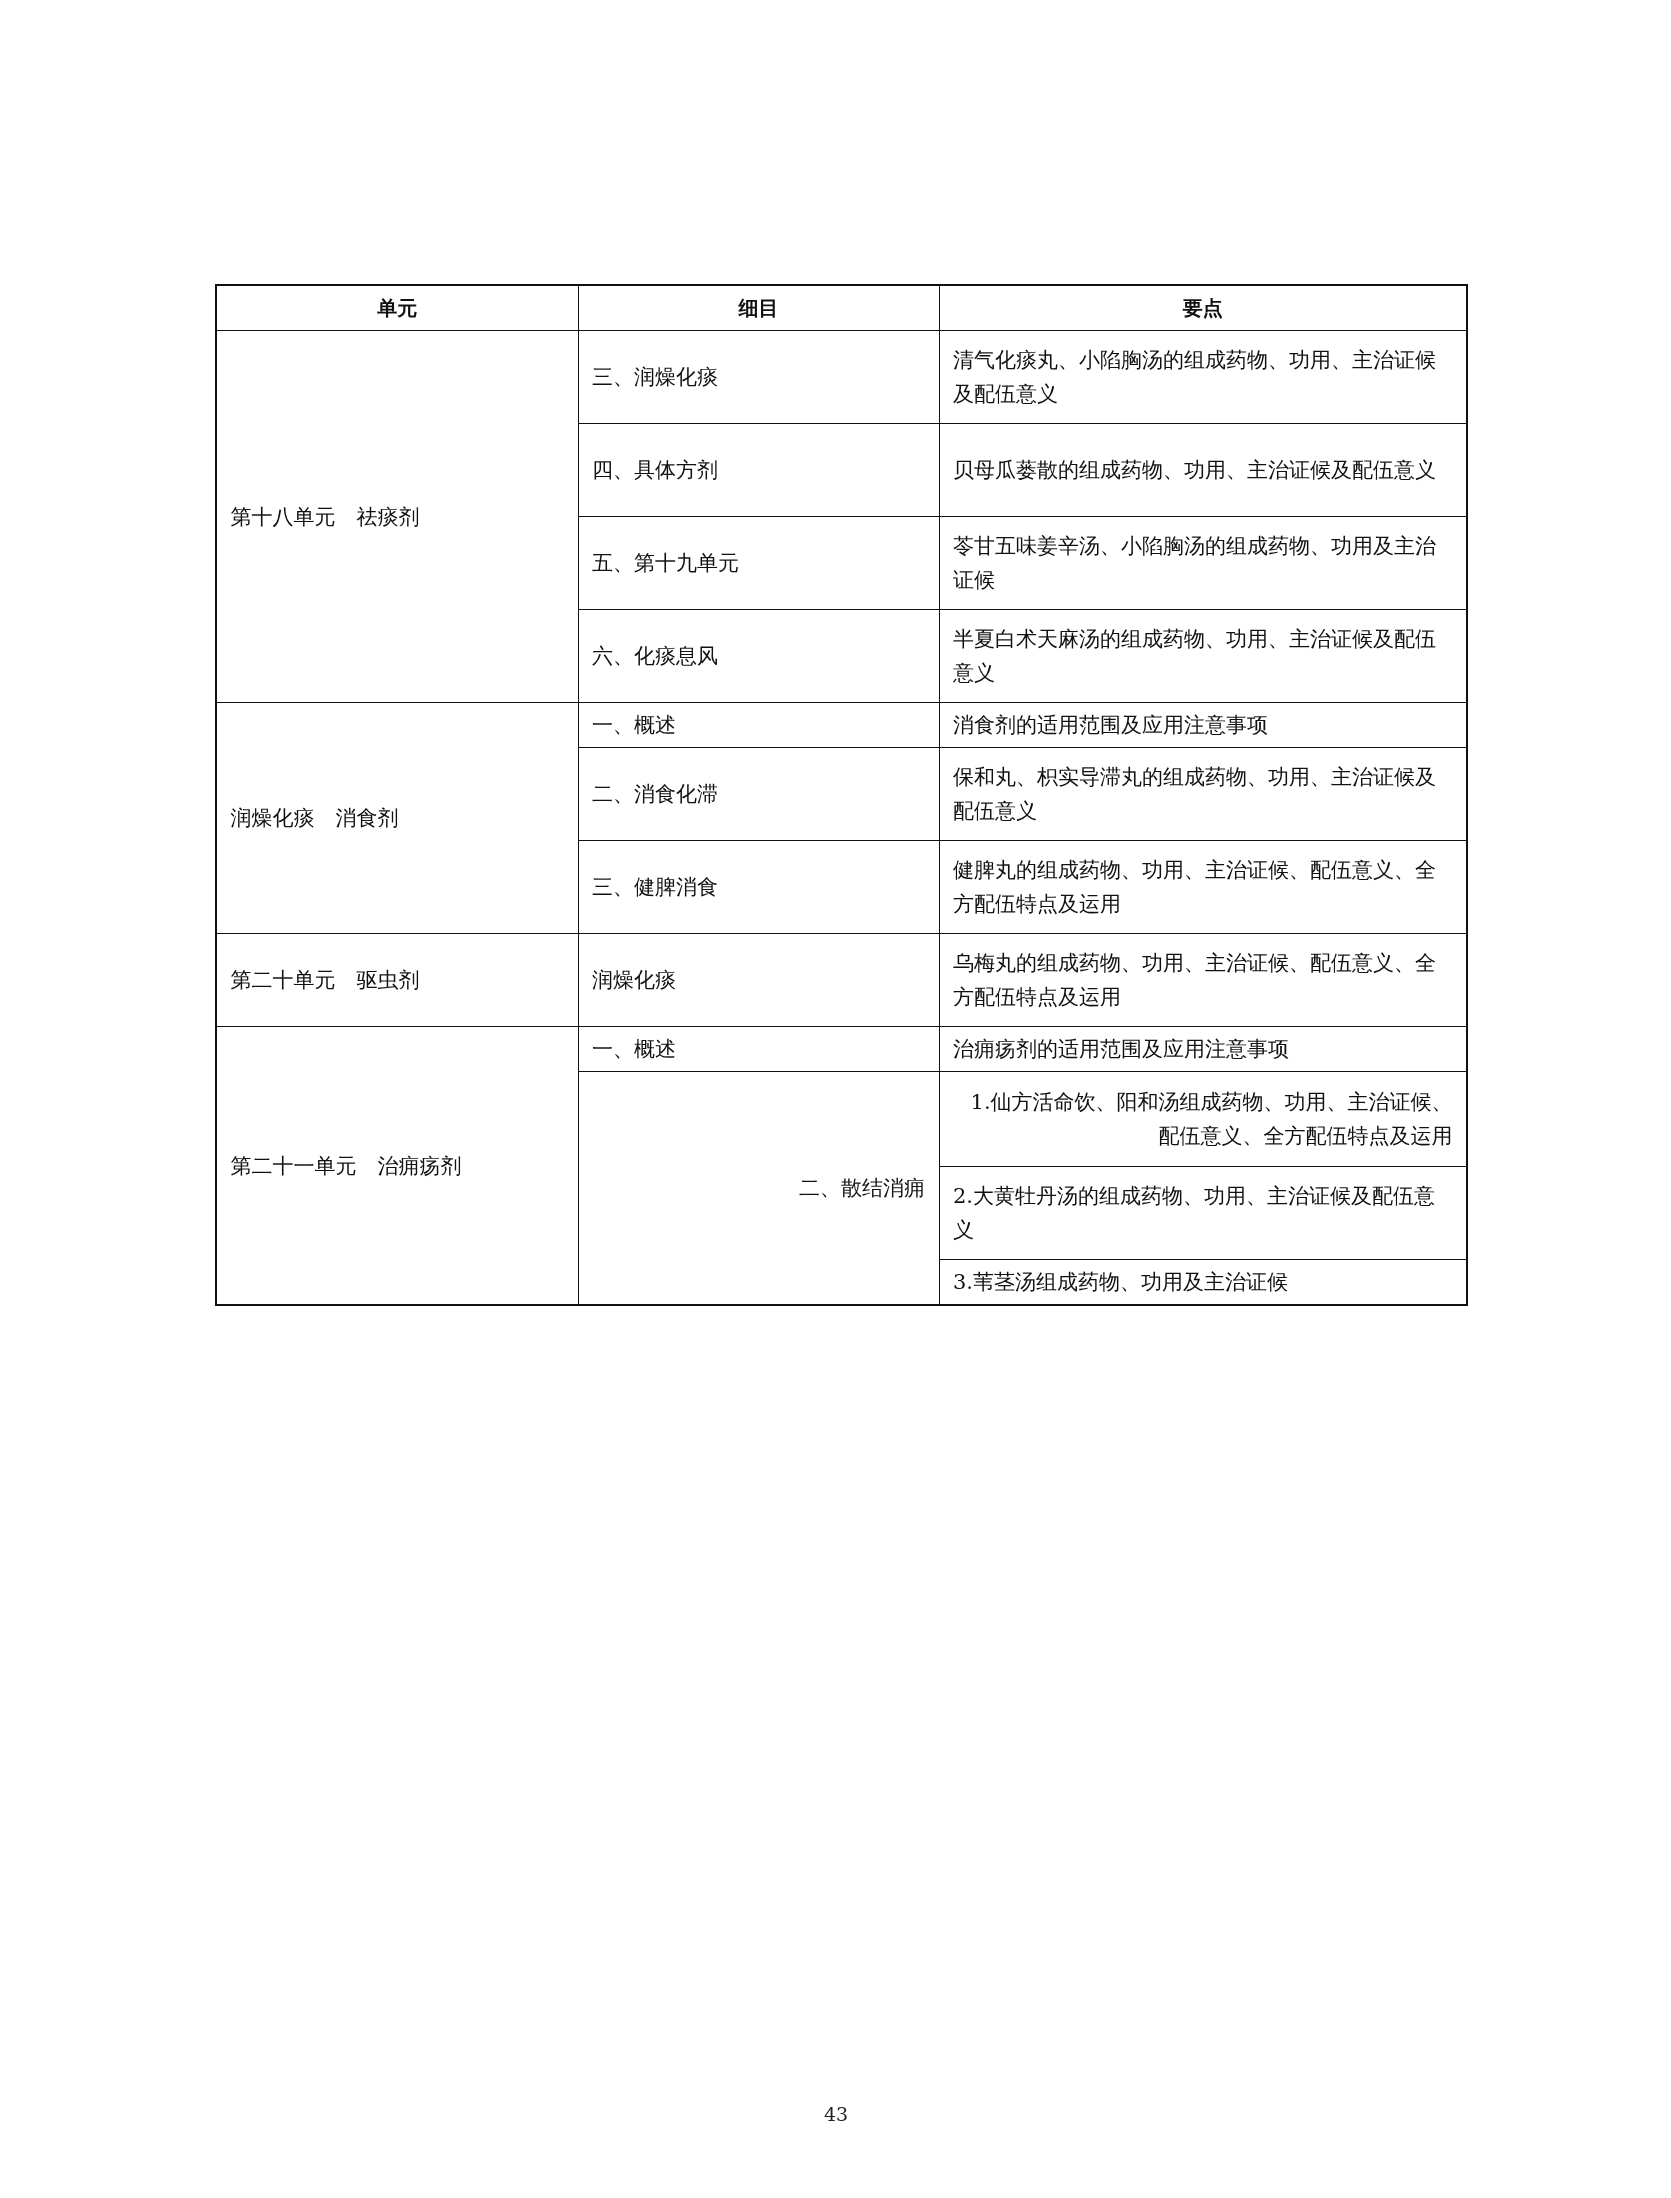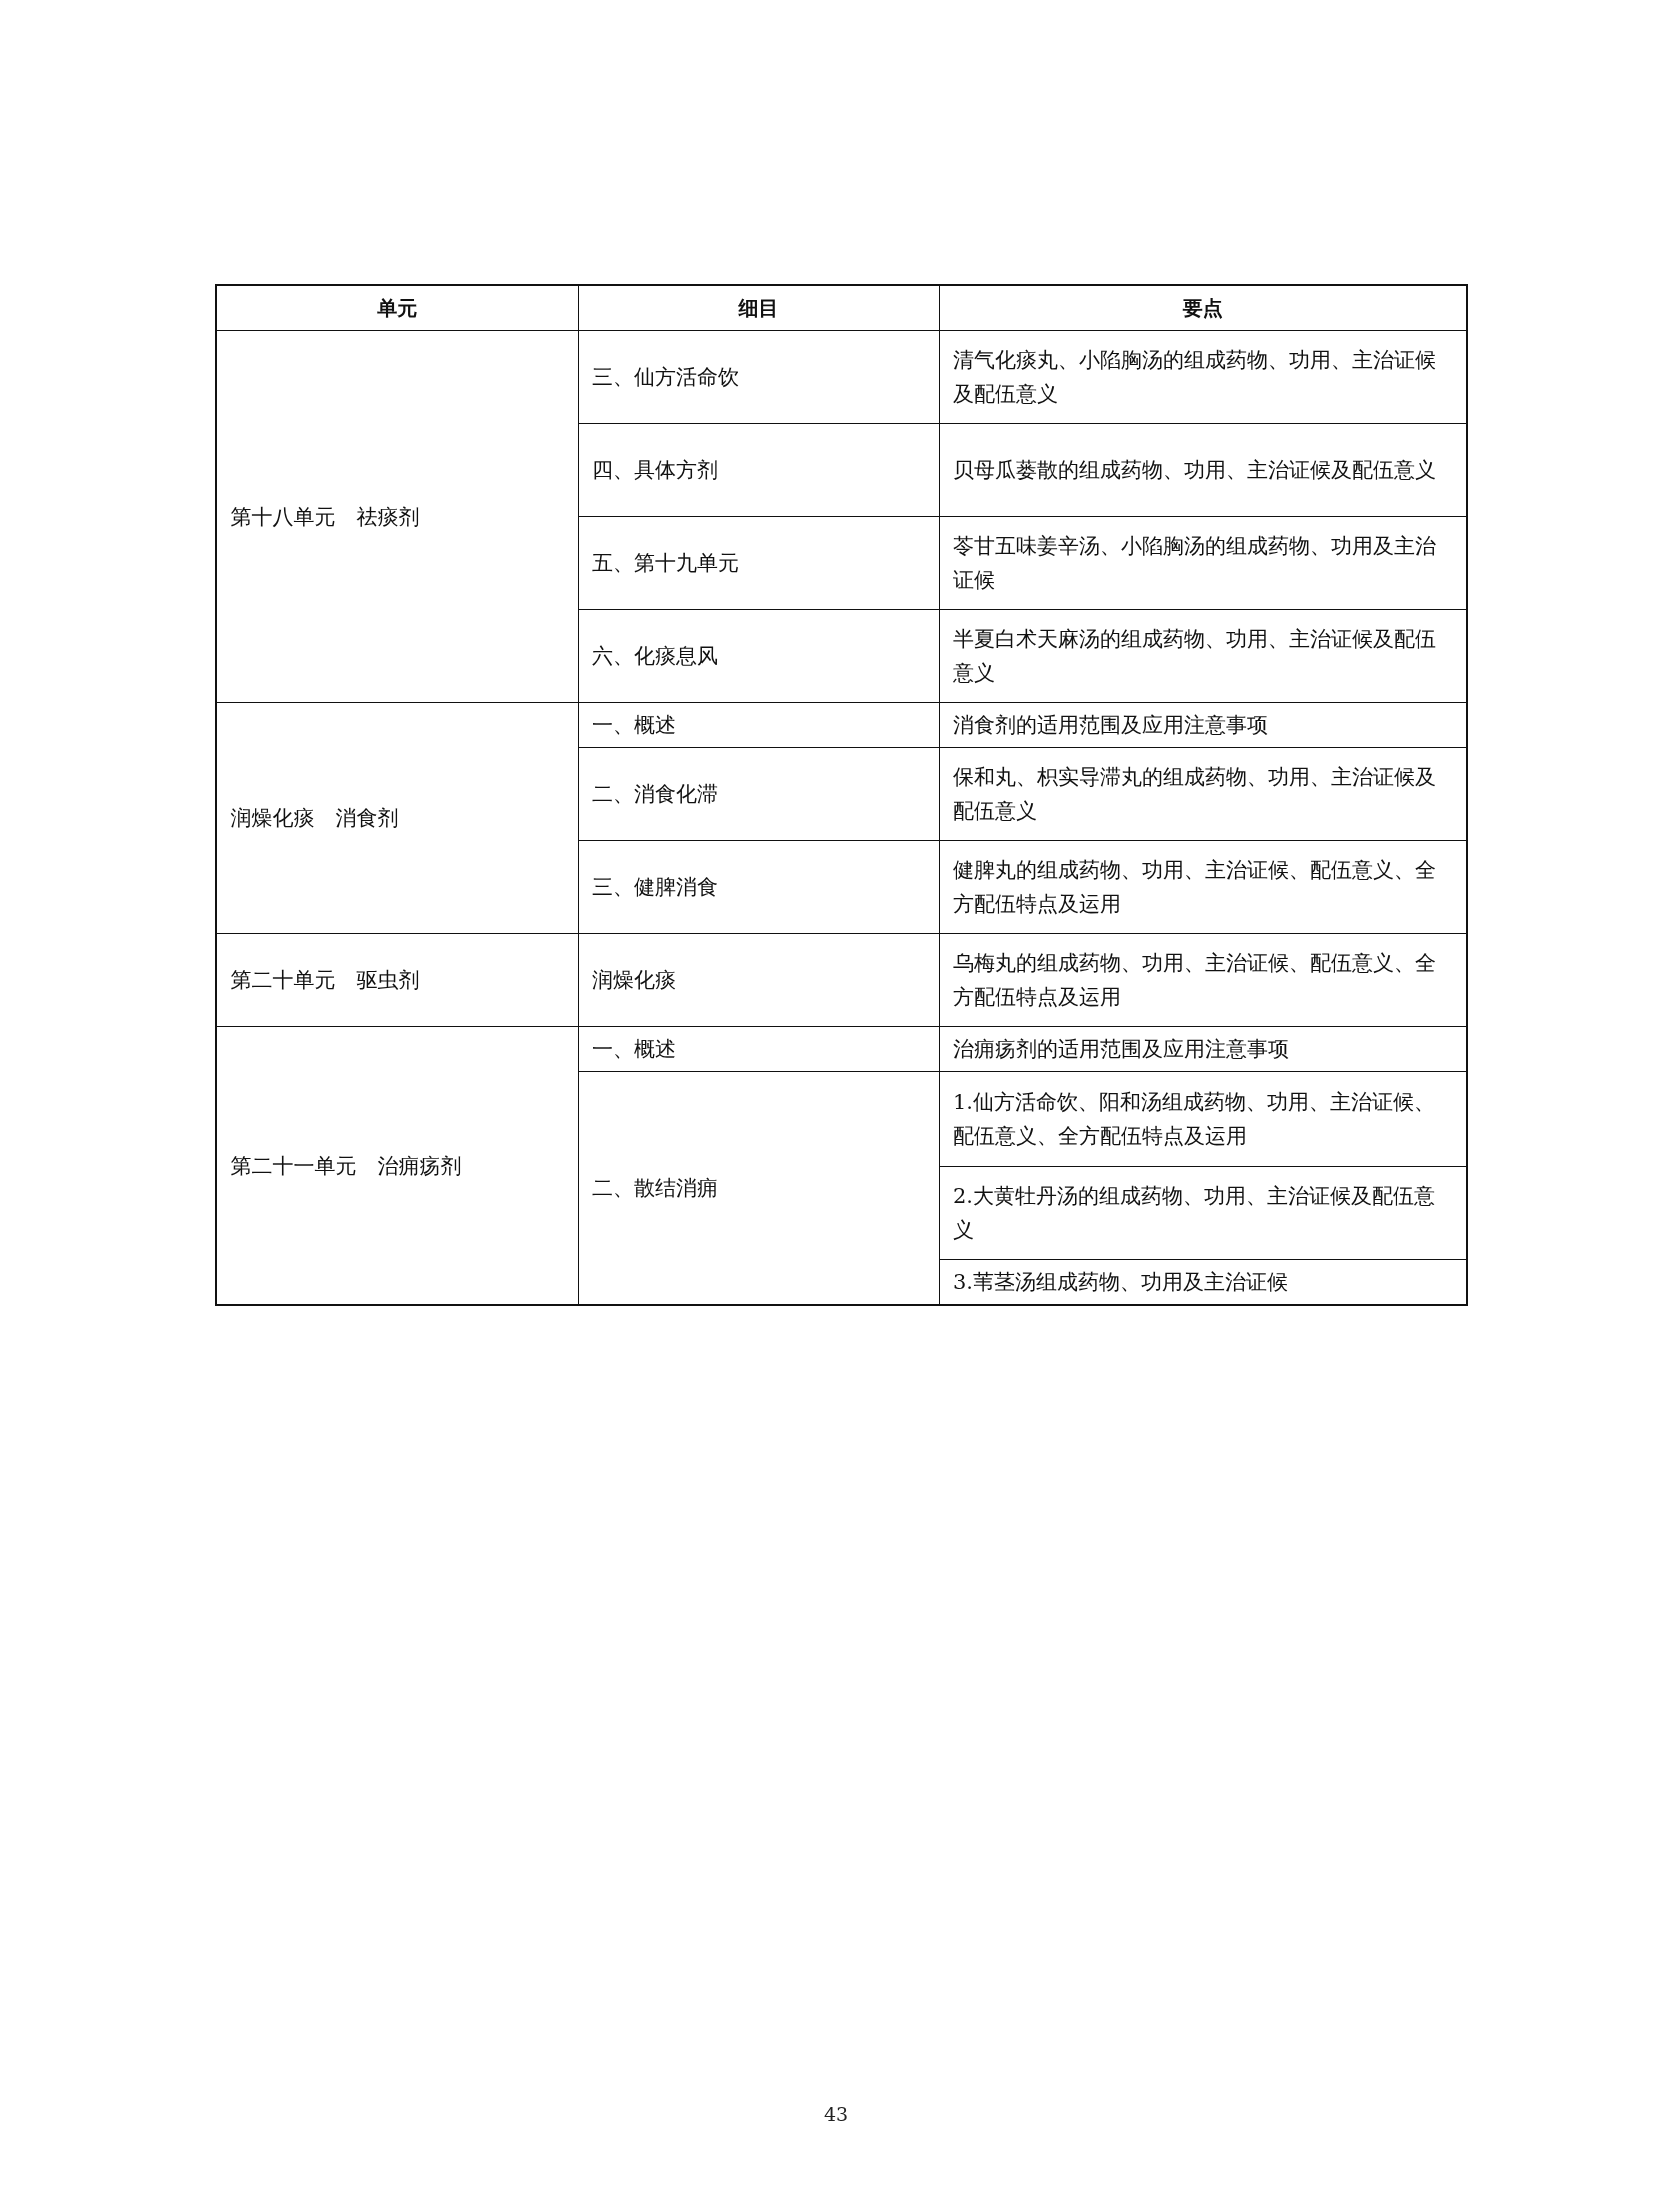--- a/index.html
+++ b/index.html
@@ -15,21 +15,21 @@
   table.syllabus col.c2 { width: 361px; }
   table.syllabus col.c3 { width: 528px; }
   table.syllabus th, table.syllabus td {
     border: 1.9px solid #111; padding: 0 13.4px; vertical-align: middle;
     font-size: 21px; line-height: 34px; text-align: left; font-weight: normal;
   }
   table.syllabus th { text-align: center; font-weight: bold; height: 44px;
     font-family: "DejaVu Sans", "Liberation Sans", sans-serif; font-size: 20px; }
   tr.h98 td { height: 92px; }
   tr.h47 td { height: 44px; }
-  tr.h100 td { height: 94px; }
+  tr.h100 td { height: 94px; text-align: right; }
   td.unit { padding-left: 14.3px; }
   .gap { display: inline-block; width: 21px; }
   .page-number { position: absolute; top: 2103px; left: 0; width: 1672px; text-align: center;
     font-size: 19px; font-family: "DejaVu Serif", "Liberation Serif", serif; color: #222; }
 </style>
 </head>
 <body>
 
 <div class="page">
   <table class="syllabus">
@@ -44,21 +44,21 @@
         <th>细目</th>
         <th>要点</th>
       </tr>
     </thead>
     <tbody>
 
       <tr class="h98">
         <td class="unit" rowspan="4">
           <span>第十八单元</span><span class="gap"></span><span>祛痰剂</span>
         </td>
-        <td>三、仙方活命饮</td>
+        <td>三、润燥化痰</td>
         <td>清气化痰丸、小陷胸汤的组成药物、功用、主治证候及配伍意义</td>
       </tr>
       <tr class="h98">
         <td>四、具体方剂</td>
         <td>贝母瓜蒌散的组成药物、功用、主治证候及配伍意义</td>
       </tr>
       <tr class="h98">
         <td>五、第十九单元</td>
         <td>苓甘五味姜辛汤、小陷胸汤的组成药物、功用及主治证候</td>
       </tr>

